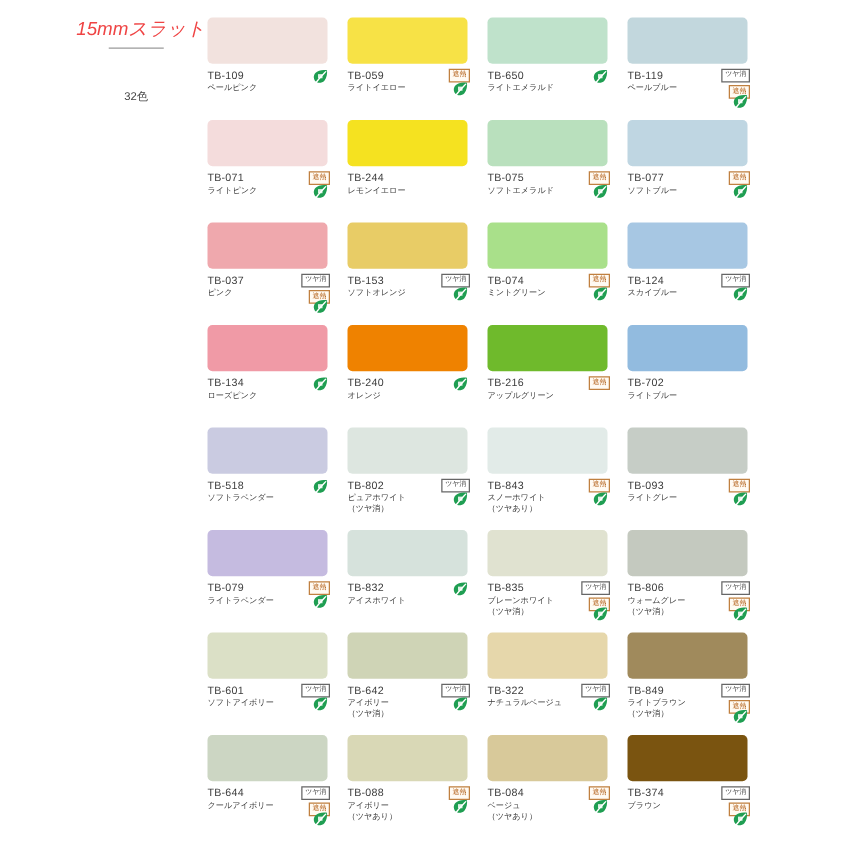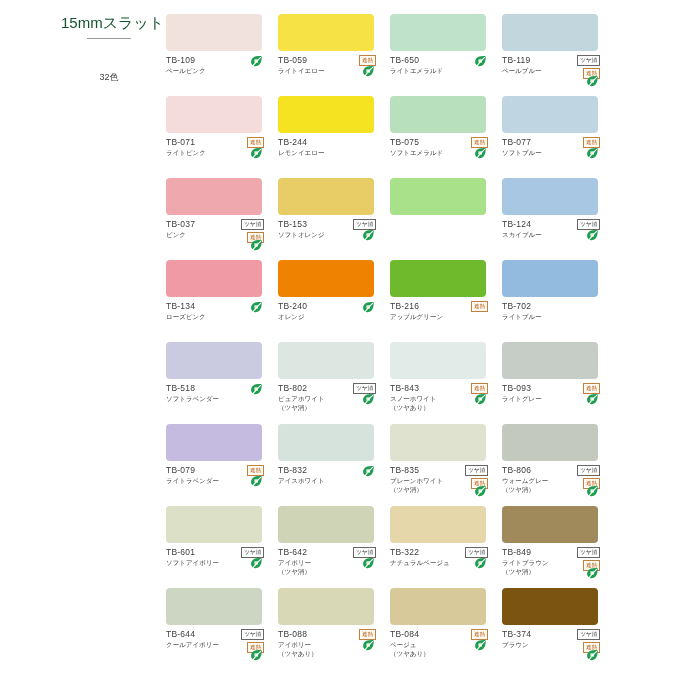--- a/index.html
+++ b/index.html
@@ -26,24 +26,25 @@
   #header {
     position: absolute;
     left: 55px;
     top: 14px;
     width: 108px;
     text-align: center;
   }
   #header-title {
     font-size: 15px;
     letter-spacing: 0px;
-    color: #14532d;
+    color: #ef4444;
     white-space: nowrap;
     text-align: center;
     padding-left: 6px;
+    font-style: italic;
   }
   #header-rule {
     width: 44px;
     height: 1px;
     background: #9a9a9a;
     margin: 5px auto 3px auto;
   }
   #header-count {
     font-size: 9px;
     color: #444444;
@@ -310,20 +311,34 @@
             <svg width="13" height="14" viewBox="0 0 13 14">
               <path d="M11.6 1.2C8.2 0.6 4.3 1.2 2.3 3.4 0.4 5.5 0.8 8.6 2.6 10.2c1.8 1.6 5 1.3 6.9-0.7 2-2.1 2.4-5.9 2.1-8.3z" fill="#1f9e52"></path>
               <path d="M10.6 2.3C8.4 4.6 5.6 7.3 2.2 11.8" stroke="#ffffff" stroke-width="1.1" fill="none" stroke-linecap="round"></path>
               <rect x="4.4" y="4.3" width="3.6" height="3.3" fill="#ffffff" opacity="0.85"></rect>
             </svg>
           </div>
         </div>
       </div>
       <div class="cell">
         <div class="swatch" style="background: rgb(169, 224, 138);"></div>
+        <div class="meta">
+          <div class="code">TB-074</div>
+          <div class="cname">ミントグリーン</div>
+          <div class="badges">
+            <div class="badge heat">遮熱</div>
+          </div>
+          <div class="eco" style="top: 10px;">
+            <svg width="13" height="14" viewBox="0 0 13 14">
+              <path d="M11.6 1.2C8.2 0.6 4.3 1.2 2.3 3.4 0.4 5.5 0.8 8.6 2.6 10.2c1.8 1.6 5 1.3 6.9-0.7 2-2.1 2.4-5.9 2.1-8.3z" fill="#1f9e52"></path>
+              <path d="M10.6 2.3C8.4 4.6 5.6 7.3 2.2 11.8" stroke="#ffffff" stroke-width="1.1" fill="none" stroke-linecap="round"></path>
+              <rect x="4.4" y="4.3" width="3.6" height="3.3" fill="#ffffff" opacity="0.85"></rect>
+            </svg>
+          </div>
+        </div>
       </div>
       <div class="cell">
         <div class="swatch" style="background: rgb(167, 199, 227);"></div>
         <div class="meta">
           <div class="code">TB-124</div>
           <div class="cname">スカイブルー</div>
           <div class="badges">
             <div class="badge matte">ツヤ消</div>
           </div>
           <div class="eco" style="top: 10px;">

